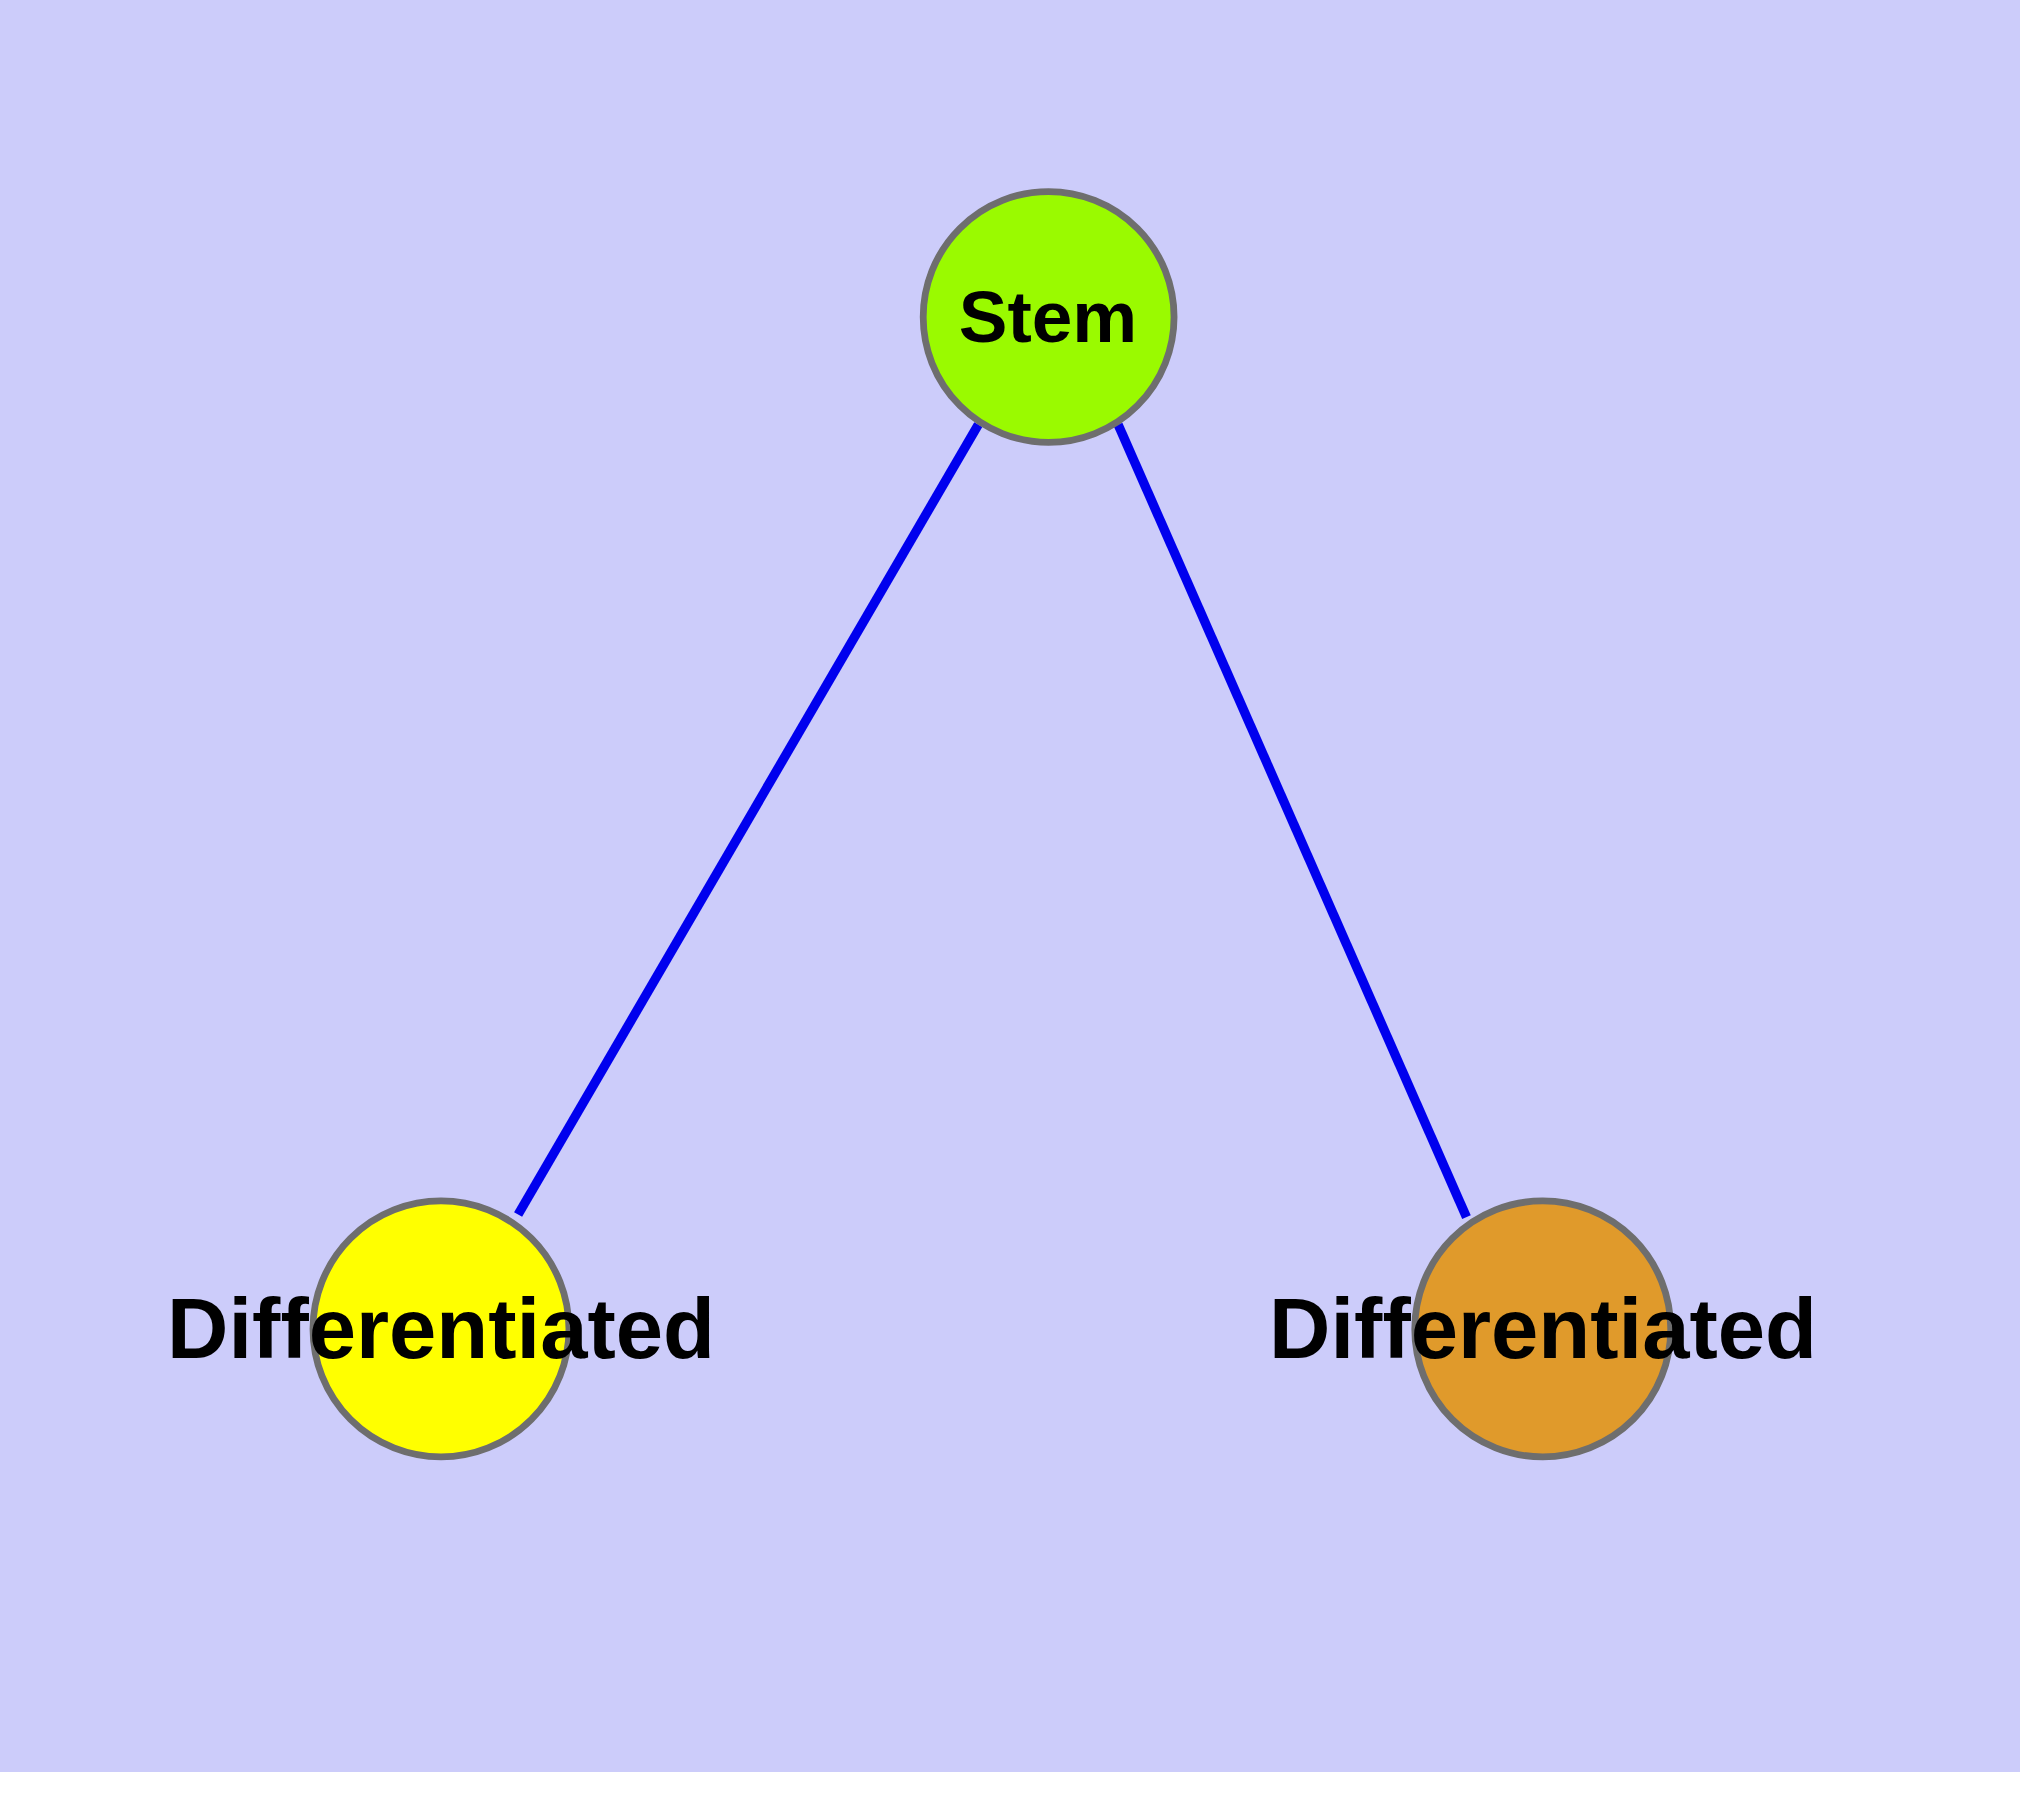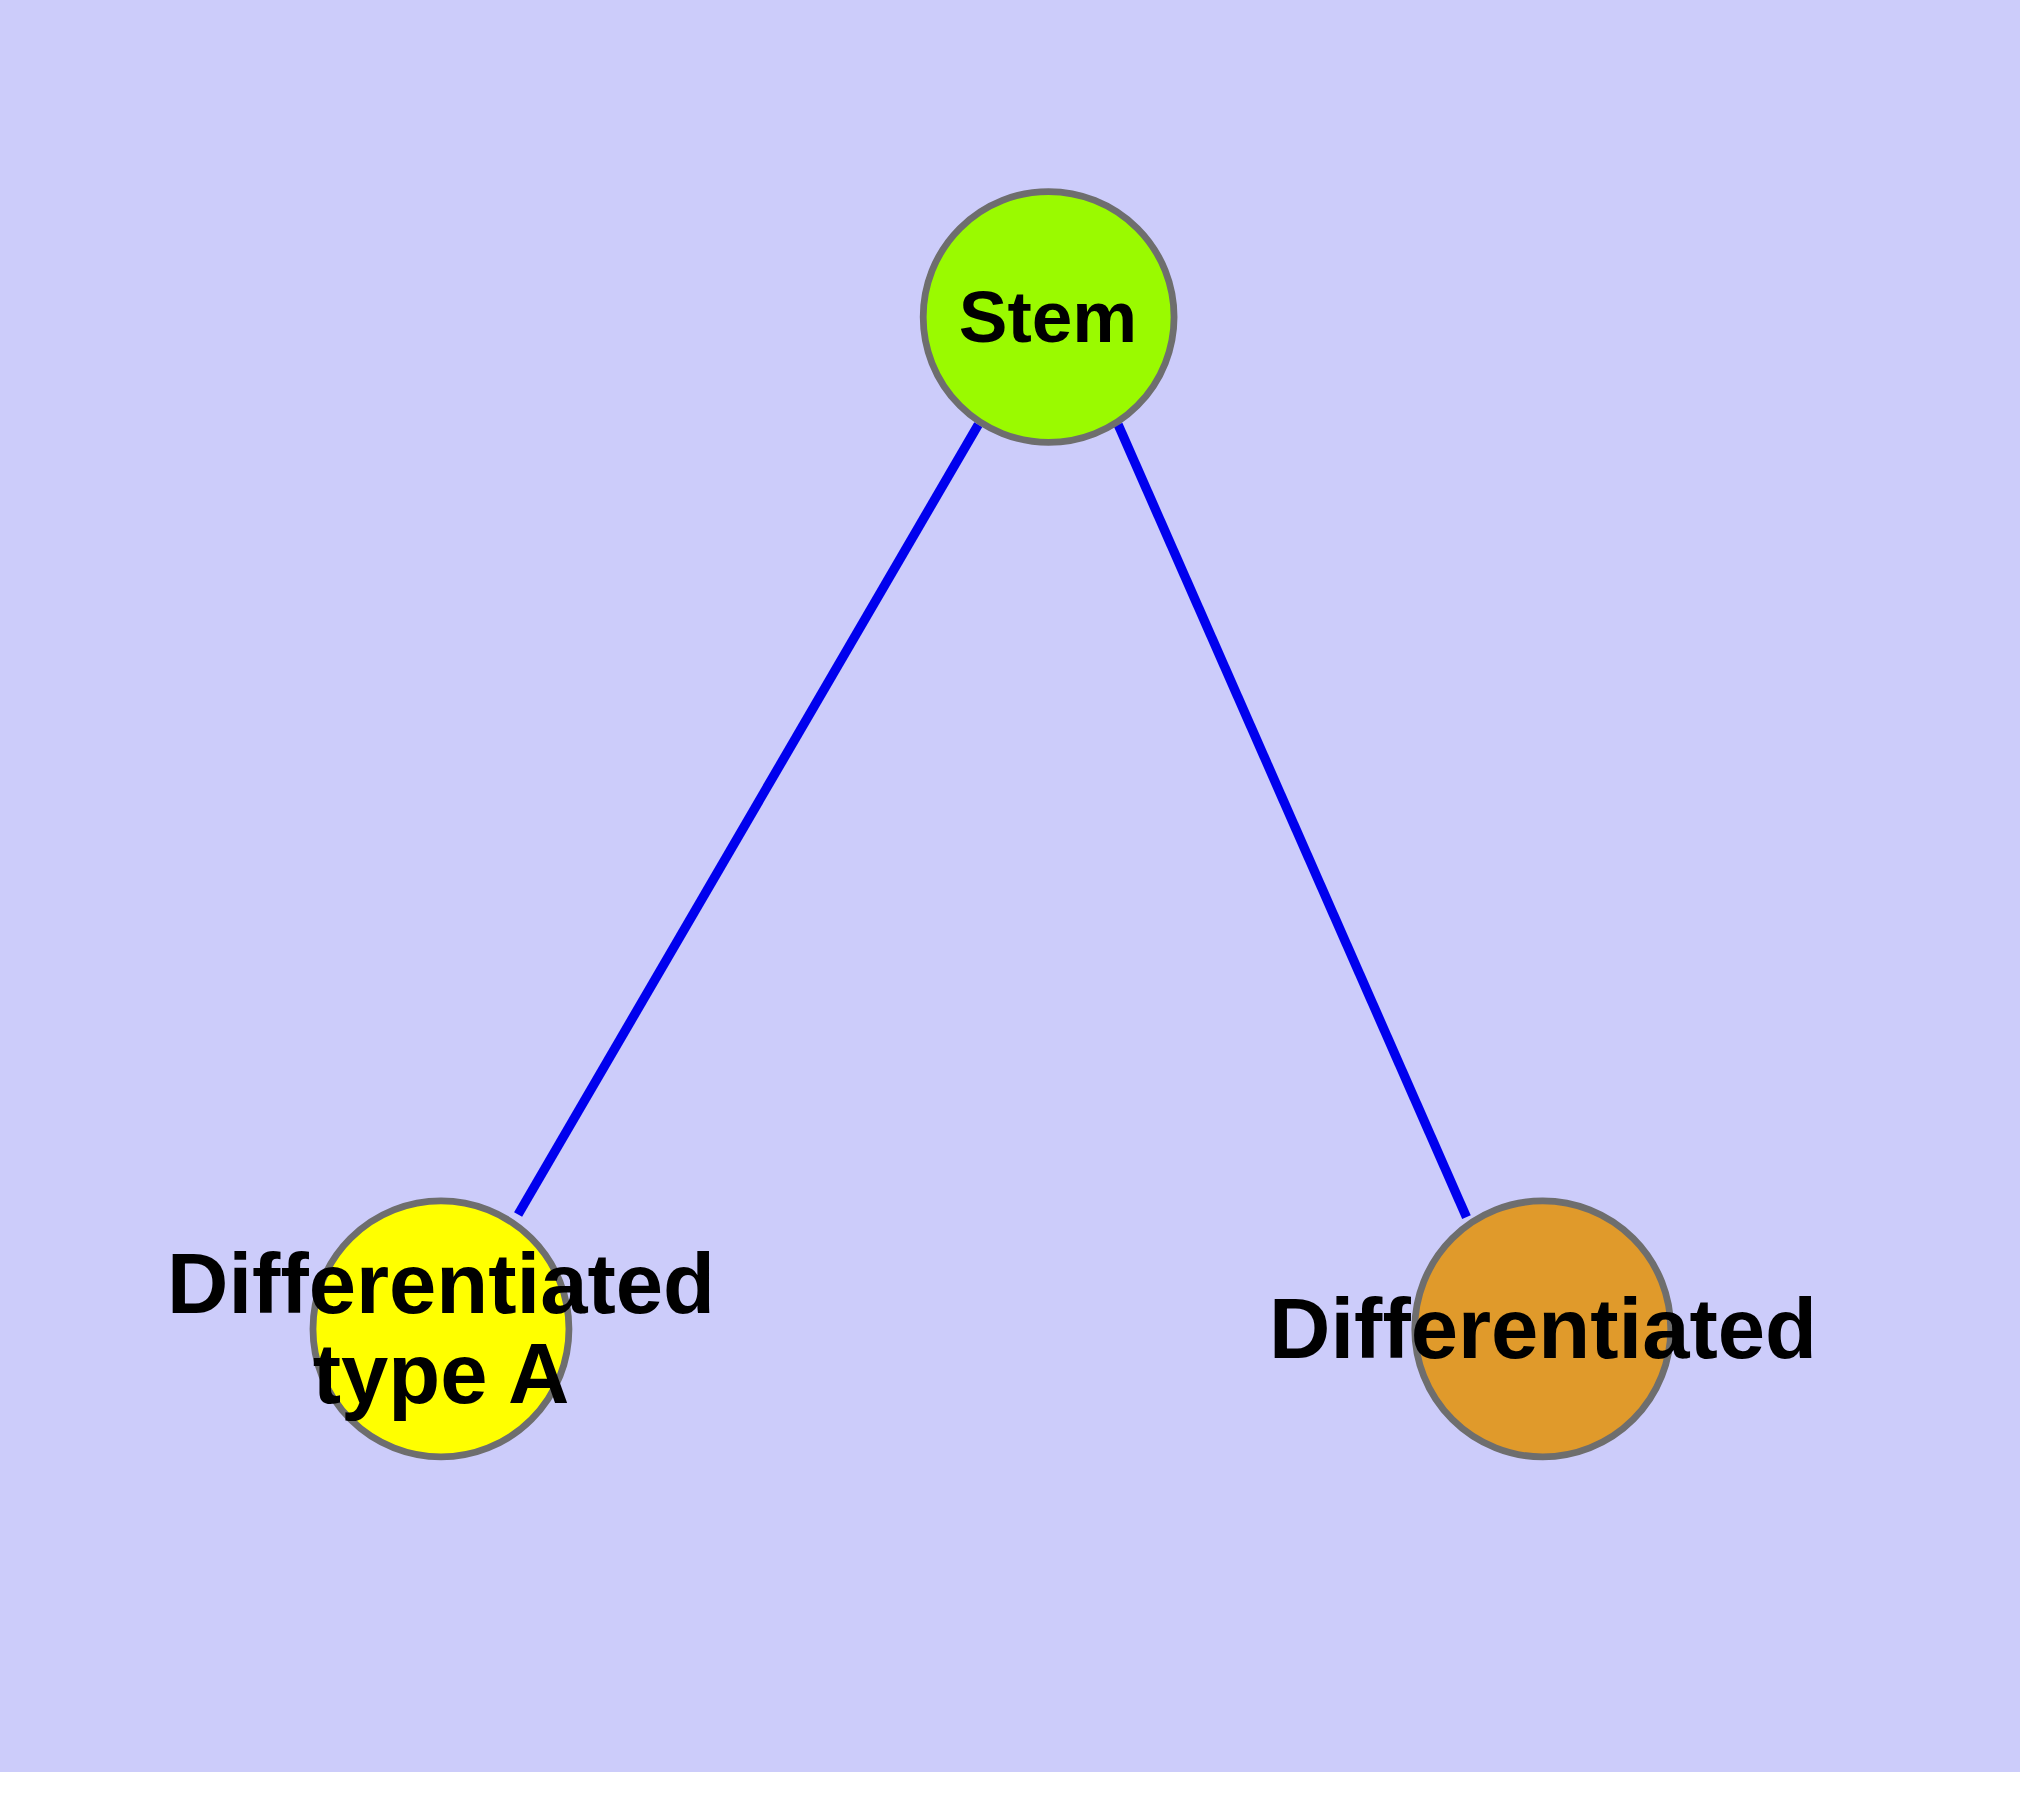--- a/index.html
+++ b/index.html
@@ -62,21 +62,20 @@
       <circle id="node2" cx="1820" cy="1568" r="151" fill="#e09a2b" stroke="#6e6e6e" stroke-width="8"></circle>
     </g>
   </svg>
 
   <div class="node-label root-label" id="label0" style="left: 1048px; top: 317px; font-size: 73px; color: rgb(0, 0, 0);">
     <span class="label-line">Stem</span>
   </div>
 
   <div class="node-label leaf-label" id="label1" style="left: 441px; top: 1329px; font-size: 85px; color: rgb(0, 0, 0);">
     <span class="label-line">Differentiated</span>
-    <span class="label-line">type A</span>
   </div>
 
   <div class="node-label leaf-label" id="label2" style="left: 1543px; top: 1329px; font-size: 85px; color: rgb(0, 0, 0);">
     <span class="label-line">Differentiated</span>
   </div>
 
 </div>
 
 
 </body></html>

